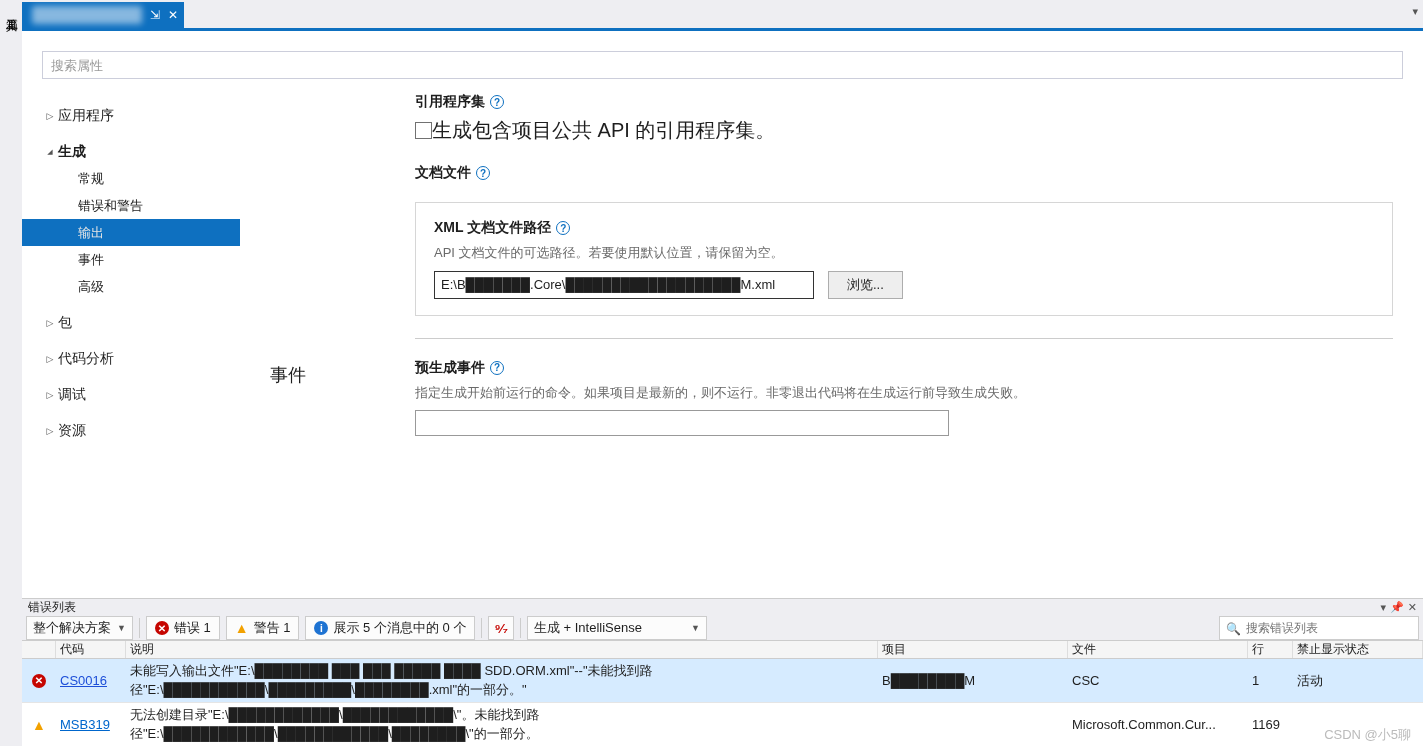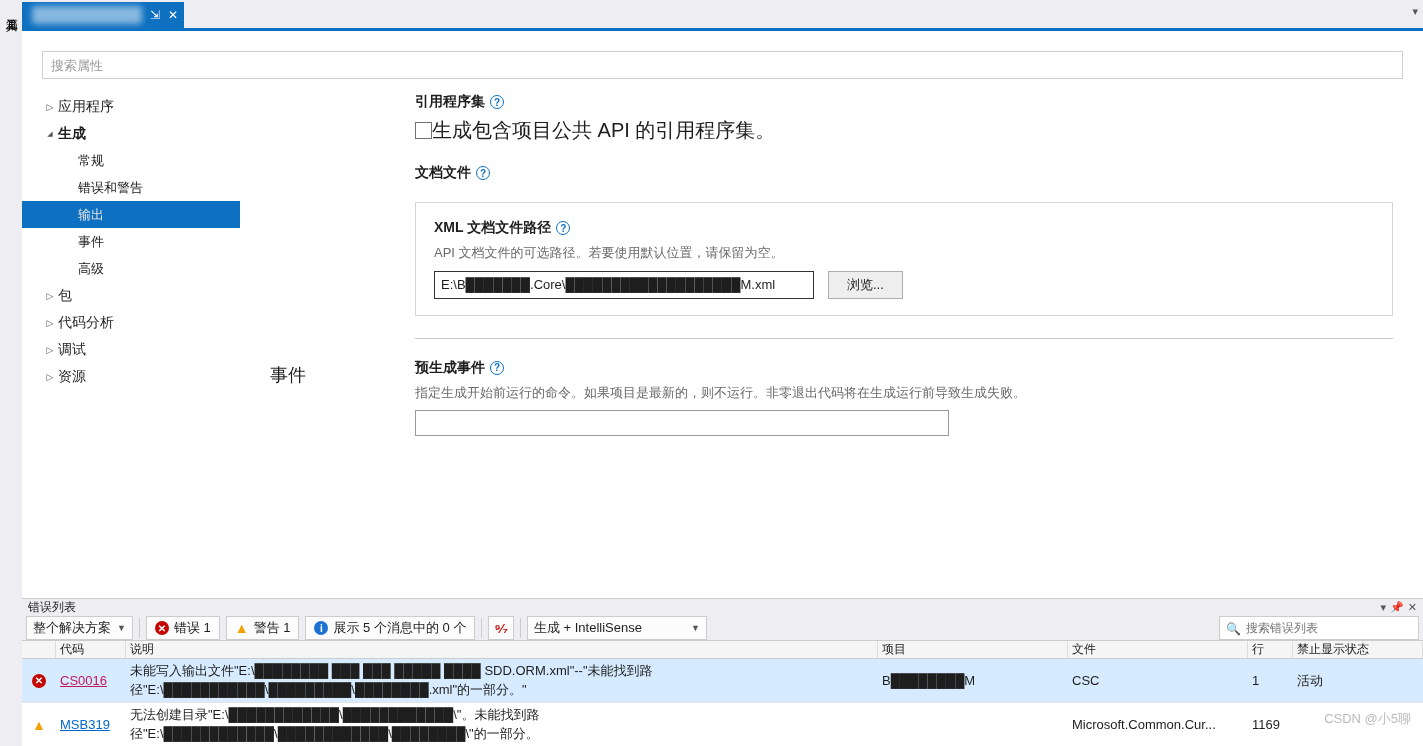--- a/index.html
+++ b/index.html
@@ -93,21 +93,21 @@
       overflow: auto;
     }
     .tree-item {
       display: flex;
       align-items: center;
       height: 27px;
       padding-left: 24px;
       cursor: pointer;
       font-size: 14px;
     }
-    .tree-item.top { padding-left: 24px; }
+    .tree-item.top { padding-left: 24px; margin-top: 9px; }
     .tree-item.sub { padding-left: 56px; font-size: 13px; }
     .tree-item.selected { background: #0e70c0; color: #e5e5e5; }
     .tree-caret {
       display: inline-block;
       width: 12px;
       color: #555;
       font-size: 10px;
     }
     .tree-caret.down::before { content: "◢"; display:inline-block; transform: scale(0.7); }
     .tree-caret.right::before { content: "▷"; display:inline-block; transform: scale(0.9); }
@@ -213,22 +213,22 @@
       align-items: center;
       min-height: 44px;
       border-bottom: 1px solid #e5e5e5;
       font-size: 13px;
       background: #fff;
     }
     .el-row.sel { background: #d6ebff; }
     .row-ico { width: 34px; display: flex; align-items: center; justify-content: center; }
     .desc-text { line-height: 1.4; position: relative; }
     .link-code { color: #0066cc; text-decoration: underline; cursor: pointer; }
-    .link-code.muted { color: #be185d; }
-    .watermark { position: absolute; right: 12px; bottom: 18px; color: #bbb; font-size: 13px; pointer-events: none; }
+    .link-code.muted { color: #1d4ed8; }
+    .watermark { position: absolute; right: 12px; bottom: 2px; color: #bbb; font-size: 13px; pointer-events: none; }
     .col-head { border-right: 1px solid #ddd; height: 100%; display: flex; align-items: center; }
   </style>
 </head>
 <body>
 
 <div class="sidebar-label">工具箱</div>
 
 <div class="main-area">
   <div class="tab-bar">
     <div class="tab">

